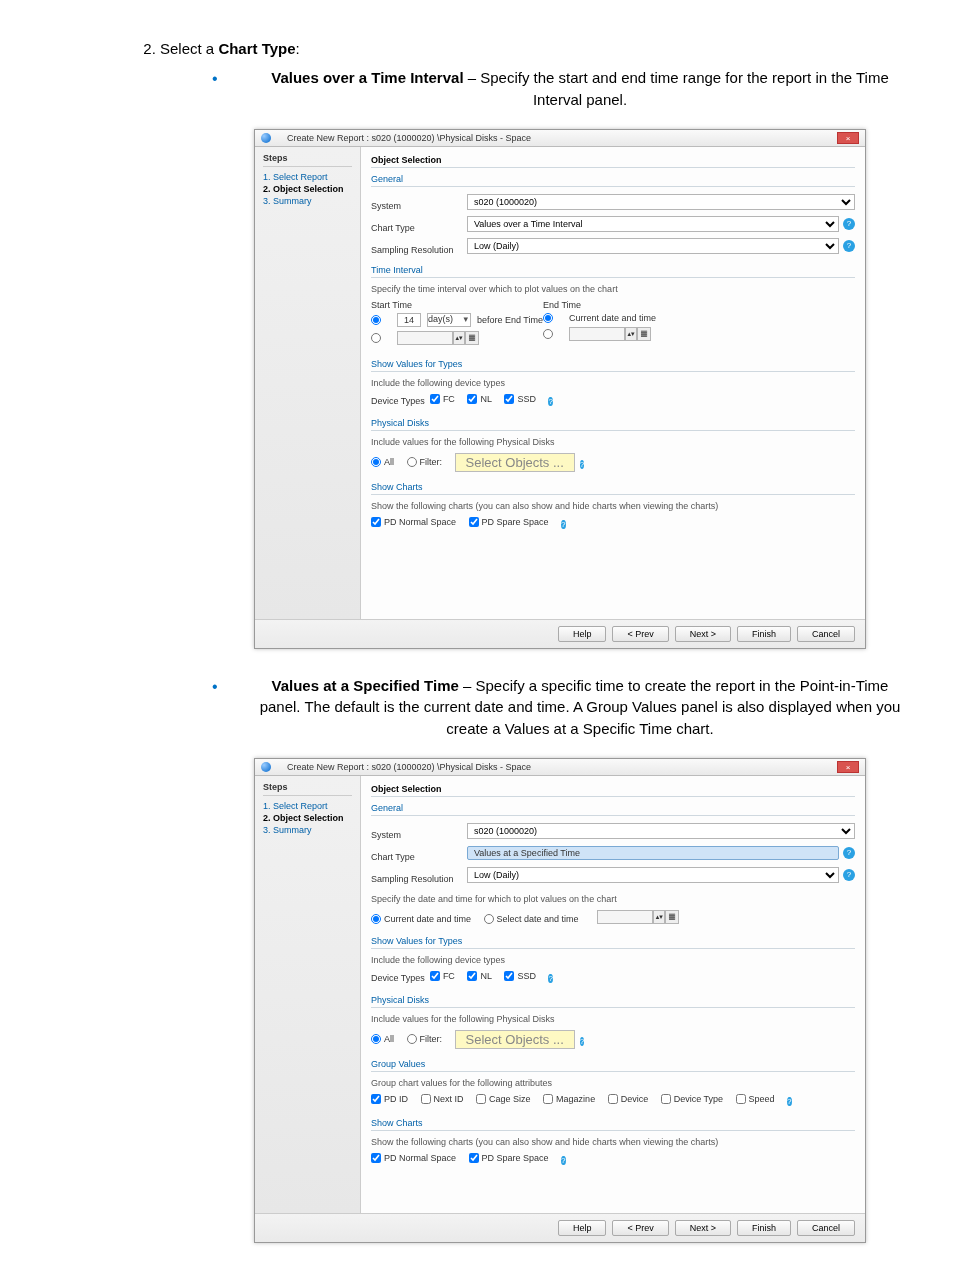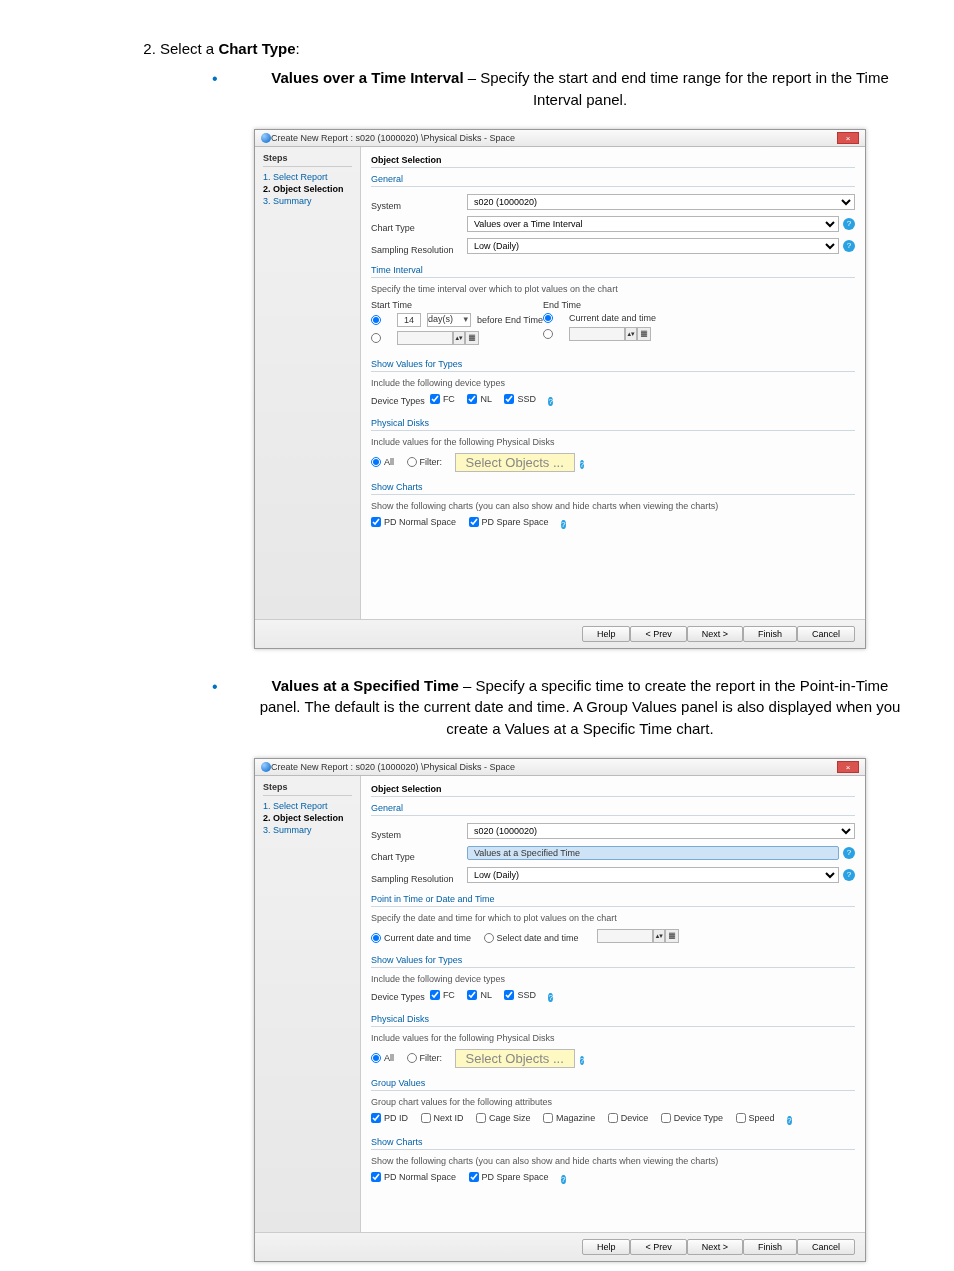--- a/index.html
+++ b/index.html
@@ -23,21 +23,21 @@
     color: #333;
     box-shadow: 0 0 4px rgba(0,0,0,.25);
   }
   .dlg-title {
     background: linear-gradient(#fafafa,#e9e9e9);
     border-bottom: 1px solid #bbb;
     padding: 2px 6px;
     display: flex; align-items: center; justify-content: space-between;
     font-size: 9px;
   }
-  .dlg-title .left { display:flex; align-items:center; gap:0;}
+  .dlg-title .left { display:flex; align-items:center; gap:16px;}
   .dlg-title .globe { width:10px;height:10px;border-radius:50%; background: radial-gradient(circle at 30% 30%, #9cf, #06c);}
   .dlg-title .winbtns { display:flex; gap:1px;}
   .dlg-title .wbtn { width:22px; height:12px; font-size:8px; text-align:center; line-height:12px; background:#d7d7d7; border:1px solid #aaa;}
   .dlg-title .wbtn.close { background:#d9534f; color:#fff; border-color:#b33;}
   .dlg-body { display:flex; background:#fdfdfd; }
   .dlg-steps {
     width: 106px; min-width:106px;
     background: linear-gradient(#f1f1f1,#e7e7e7);
     border-right:1px solid #ccc;
     padding:6px 8px 6px 8px;
@@ -68,21 +68,21 @@
   .date-spin .num{ width:56px; height:14px; border:1px solid #b5b5b5; background:#f5f5f5; display:inline-block;}
   .date-spin .arrw{ width:12px; height:14px; border:1px solid #b5b5b5; background:#eee; font-size:7px; text-align:center; line-height:12px;}
   .date-spin .cal{ width:14px; height:14px; border:1px solid #b5b5b5; background:#eee; font-size:8px; text-align:center; line-height:12px;}
   .two-col { display:flex; }
   .two-col .col { flex:0 0 auto;}
   .sublabel { font-size:9px; color:#333; margin-bottom:3px;}
   .sel-objects { display:inline-block; border:1px solid #bbb; background:#fef9c3; color:#888; font-size:13px; padding:1px 10px; }
   .dlg-footer {
     border-top:1px solid #ccc;
     background:linear-gradient(#f3f3f3,#eaeaea);
-    display:flex; justify-content:flex-end; 
+    display:flex; justify-content:flex-end; gap:6px;
     padding:6px 10px;
   }
   .dlg-footer .btn { font-size:9px; padding:2px 14px; border:1px solid #aaa; background:linear-gradient(#fdfdfd,#e6e6e6); border-radius:2px;}
   .dlg-content .spacer { height: 70px; }
   .spacer-sm { height: 28px; }
   .page-footer { margin-top: 26px; font-size: 12px; color:#333; }
 </style>
 </head>
 <body>
 <div class="page">
@@ -306,21 +306,20 @@
         <div class="row">
           <div class="lbl">Sampling Resolution</div>
           <div class="field field-wrap">
             <select class="sel"><option>Low (Daily)</option></select>
             <span class="help-icon">?</span>
           </div>
         </div>
       </div>
 
       <div class="sec">
-        <div class="sec-head">Point in Time or Date and Time</div>
         <div class="sec-desc">Specify the date and time for which to plot values on the chart</div>
         <div>
           <label class="rad">
                 <input type="radio" checked="" style="">
                 <span>Current date and time</span>
               </label>
           <label class="rad">
                 <input type="radio" style="">
                 <span>Select date and time</span>
               </label>

